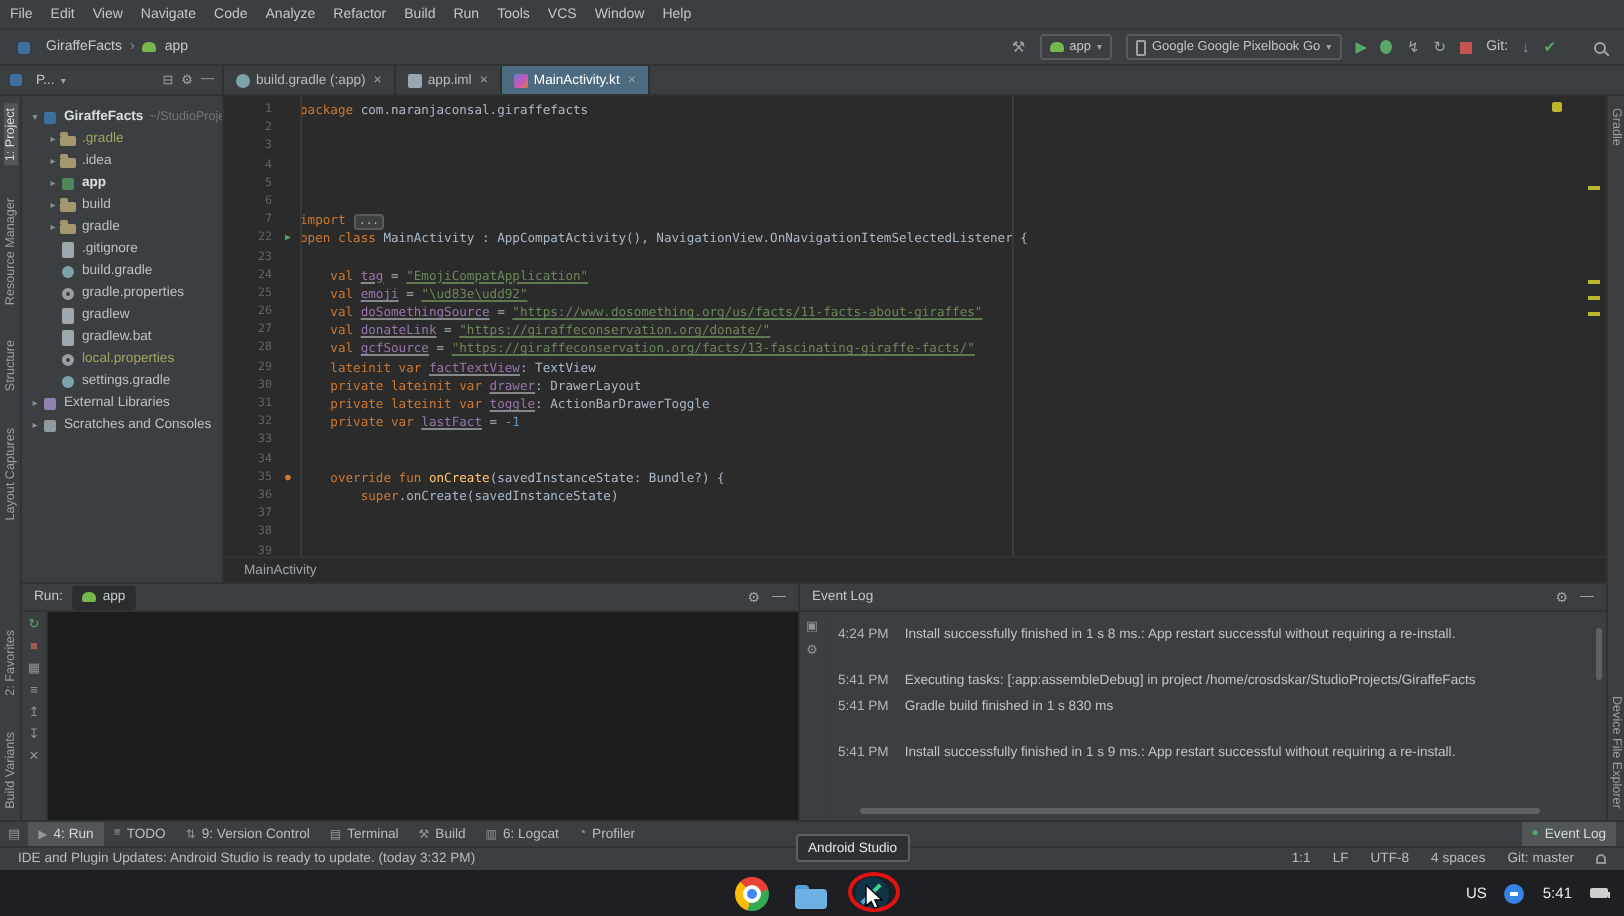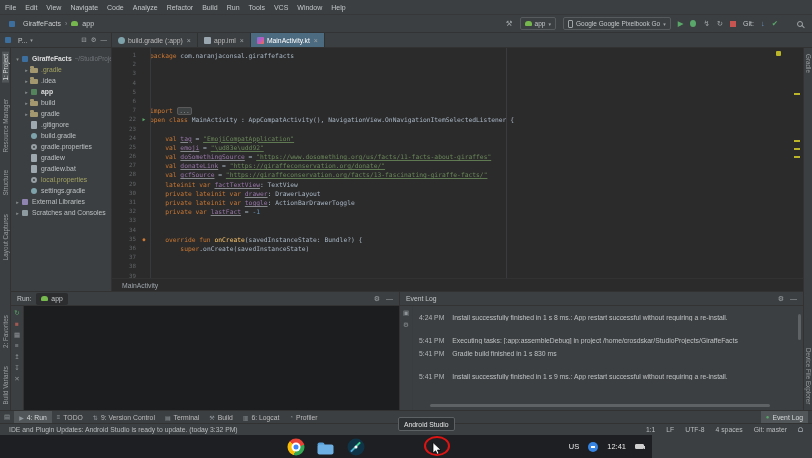--- a/index.html
+++ b/index.html
@@ -122,21 +122,21 @@
   .tt-ic{font-size:6px;color:#8f979c}
   .tt-eventlog{color:#59a869}
   .tooltabs-right{margin-left:auto;display:flex}
 
   
   .statusbar{position:absolute;left:0;top:423px;width:812px;height:12px;background:#3c3f41;border-top:1px solid #323232;display:flex;align-items:center;padding:0 9px;font-size:6.8px;color:#b9bcbe}
   .status-right{margin-left:auto;display:flex;align-items:center;gap:11px}
   .status-bell{width:5px;height:5px;border:1px solid #8f979c;border-radius:50% 50% 0 0}
 
   
-  .taskbar{position:absolute;left:0;top:435px;width:652px;height:23px;background:#1e1f22}
+  .taskbar{position:absolute;left:0;top:435px;width:812px;height:23px;background:#1e1f22}
   .dock{position:absolute;left:50%;top:50%;transform:translate(-50%,-50%);display:flex;gap:13px;align-items:center}
   .dock-icon{width:17px;height:17px;position:relative}
   .chrome{border-radius:50%;background:conic-gradient(from -45deg,#ea4335 0 120deg,#34a853 120deg 240deg,#fbbc05 240deg 360deg)}
   .chrome::before{content:"";position:absolute;inset:4px;background:#fff;border-radius:50%}
   .chrome::after{content:"";position:absolute;inset:6px;background:#4285f4;border-radius:50%}
   .files{margin-top:2px}
   .files::before{content:"";position:absolute;left:0;top:3px;width:7px;height:3px;background:#559fd8;border-radius:2px 2px 0 0}
   .files::after{content:"";position:absolute;left:0;top:5px;width:16px;height:10px;background:#6cb0e4;border-radius:2px}
   .asicon{background:#0f3447;border-radius:50%}
   .asicon::before{content:"";position:absolute;left:7px;top:2px;width:2px;height:13px;background:linear-gradient(#3ddc84,#4aa3e0);transform:rotate(45deg)}
@@ -497,21 +497,21 @@
 
   <div class="taskbar">
     <div class="dock">
       <div class="dock-icon chrome"></div>
       <div class="dock-icon files"></div>
       <div class="dock-icon asicon"></div>
     </div>
     <div class="tb-sys">
       <span>US</span>
       <span class="sys-circle"></span>
-      <span>12:41</span>
+      <span>5:41</span>
       <span class="sys-batt"></span>
     </div>
   </div>
 
   <div class="tooltip">Android Studio</div>
   <div class="redcircle"></div>
   <svg class="cursor" width="10" height="13" viewBox="0 0 10 13">
       <path d="M1,0.5 L1,11 L3.6,8.8 L5.2,12.2 L7,11.4 L5.4,8 L9,8 Z" fill="#ffffff" stroke="#000000" stroke-width="0.7"></path>
     </svg>
 

